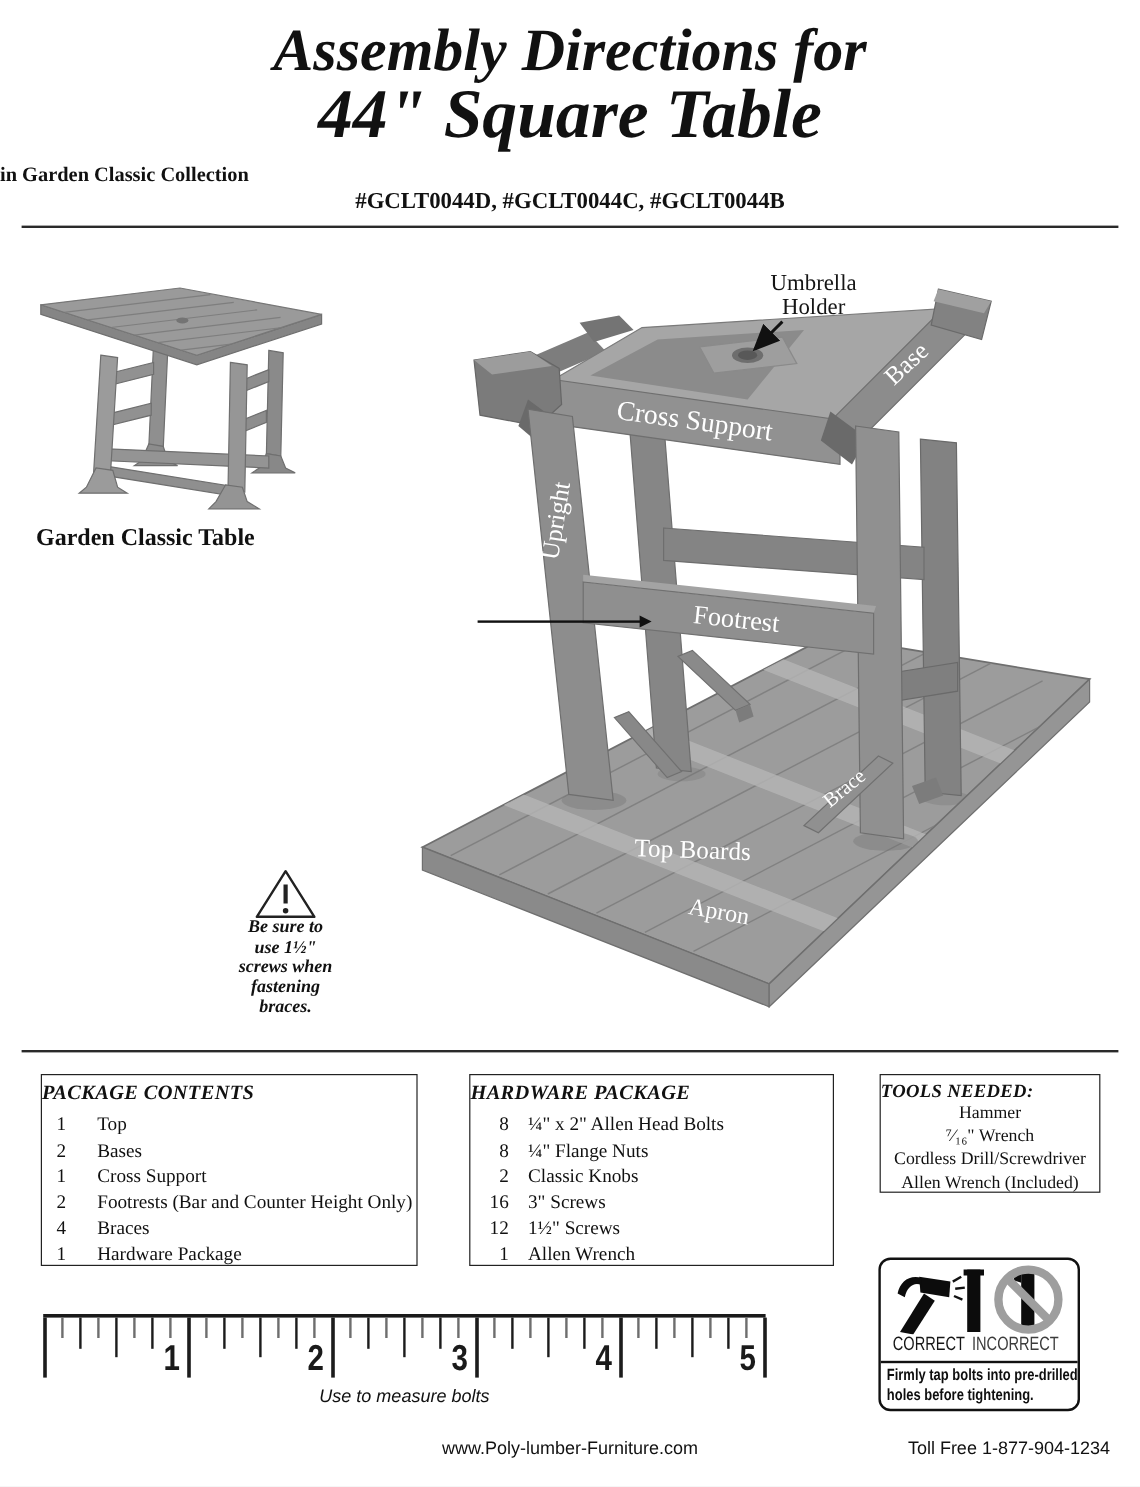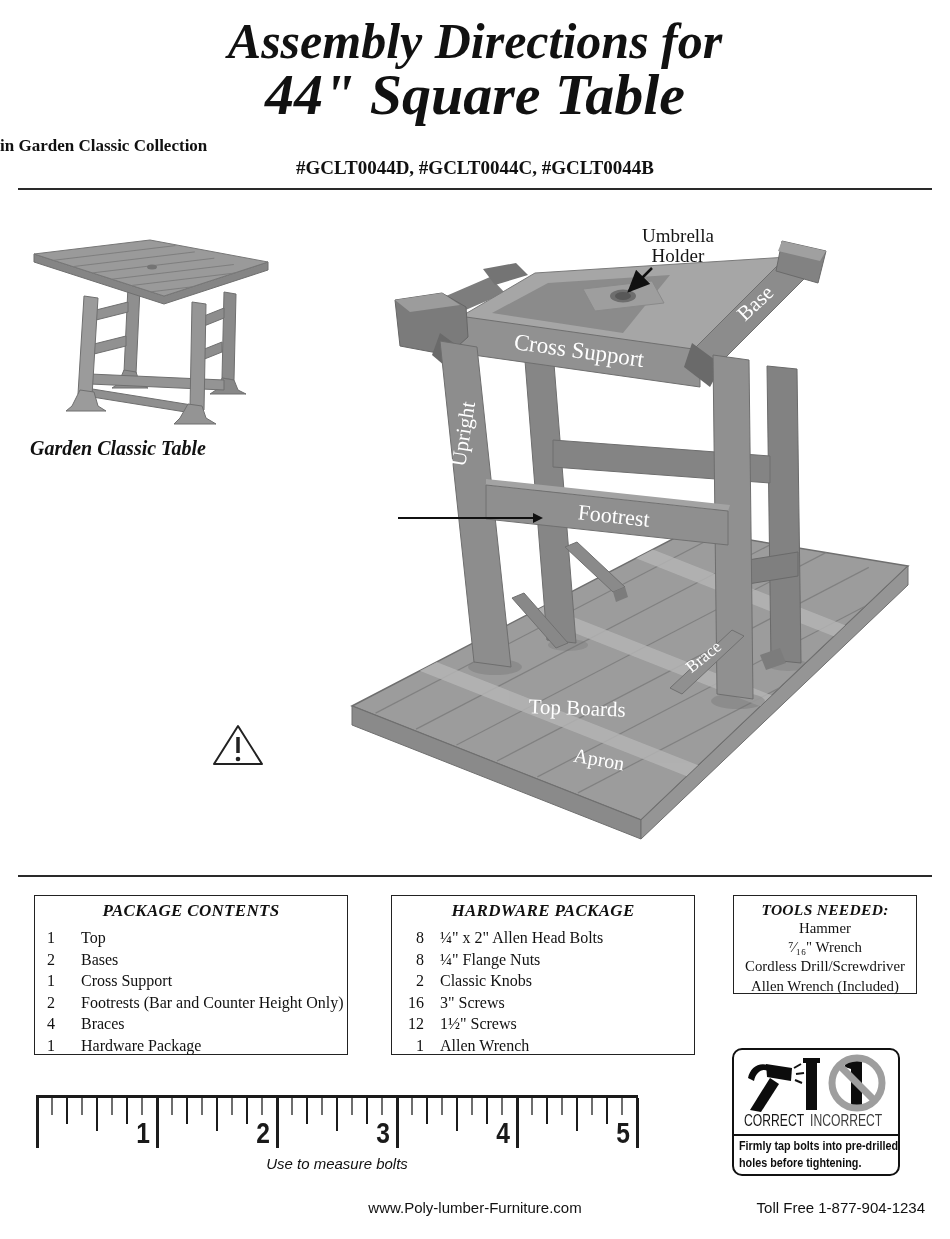--- a/index.html
+++ b/index.html
@@ -11,39 +11,39 @@
   .title1{top:14px;left:0;width:100%;text-align:center;font-style:italic;font-weight:bold;font-size:50px;line-height:54px;}
   .title2{top:64px;left:0;width:100%;text-align:center;font-style:italic;font-weight:bold;font-size:58px;line-height:62px;}
   .subtitle{top:136px;left:0;width:100%;text-align:left;font-weight:bold;font-size:17px;}
   .models{top:157px;left:0;width:100%;text-align:center;font-weight:bold;font-size:19px;}
   .rule{left:18px;width:914px;height:0;border-top:2px solid #2a2a2a;}
   .rule1{top:188px;}
   .rule2{top:875px;}
 
   
   .left-fig{left:28px;top:238px;}
-  .left-caption{left:30px;top:437px;font-style:italic;font-weight:bold;font-size:20px;}
+  .left-caption{left:30px;top:437px;font-weight:bold;font-size:20px;}
 
   
   .note{left:300px;top:501px;font-size:17.5px;font-weight:bold;line-height:22px;}
   .note .bi{font-style:italic;}
   .note-arrow{left:398px;top:517px;width:136px;height:2px;background:#111;}
   .note-arrow:after{content:"";position:absolute;right:-9px;top:-4px;border-left:10px solid #111;
       border-top:5px solid transparent;border-bottom:5px solid transparent;}
   .warn-tri{left:210px;top:723px;}
   .warn-text{left:168px;top:765px;width:140px;text-align:center;
       font-style:italic;font-weight:bold;font-size:15px;line-height:16.5px;}
 
   
   .dlab{font-family:"Liberation Serif","DejaVu Serif",serif;fill:#fff;}
   .dlab-dark{font-family:"Liberation Serif","DejaVu Serif",serif;fill:#151515;}
 
   
   .box{border:1.6px solid #222;background:#fff;}
-  .box-title{text-align:center;font-style:italic;font-weight:bold;font-size:17px;padding-top:5px;letter-spacing:.3px;}
+  .box-title{font-style:italic;font-weight:bold;font-size:17px;padding-top:5px;letter-spacing:.3px;}
   .rows{padding-top:6px;}
   .row{display:flex;line-height:21.5px;font-size:16px;}
   .pkg{left:34px;top:895px;width:312px;height:158px;}
   .pkg .qty{width:22px;padding-left:12px;}
   .pkg .lbl{padding-left:12px;}
   .hdw{left:391px;top:895px;width:302px;height:158px;}
   .hdw .qty{width:32px;text-align:right;}
   .hdw .lbl{padding-left:16px;}
   .tools{left:733px;top:895px;width:182px;height:97px;}
   .tools .box-title{font-size:15.5px;}
@@ -215,20 +215,27 @@
     <line x1="312" y1="53" x2="289" y2="76" stroke="#111" stroke-width="2.5" marker-end="url(#ah)"></line>
   </svg>
 
   <div class="abs note-arrow"></div>
 
   <svg class="abs warn-tri" width="56" height="44" viewBox="0 0 56 44">
     <polygon points="28,3 52,41 4,41" fill="none" stroke="#222" stroke-width="2" stroke-linejoin="round"></polygon>
     <line x1="28" y1="14" x2="28" y2="30" stroke="#222" stroke-width="3.5"></line>
     <circle cx="28" cy="36" r="2.3" fill="#222"></circle>
   </svg>
+  <div class="abs warn-text">
+    <div>Be sure to</div>
+    <div>use 1½"</div>
+    <div>screws when</div>
+    <div>fastening</div>
+    <div>braces.</div>
+  </div>
 
   <div class="abs rule rule2"></div>
 
   <div class="abs box pkg">
     <div class="box-title">PACKAGE CONTENTS</div>
     <div class="rows">
       <div class="row">
           <span class="qty">1</span>
           <span class="lbl">Top</span>
         </div>

